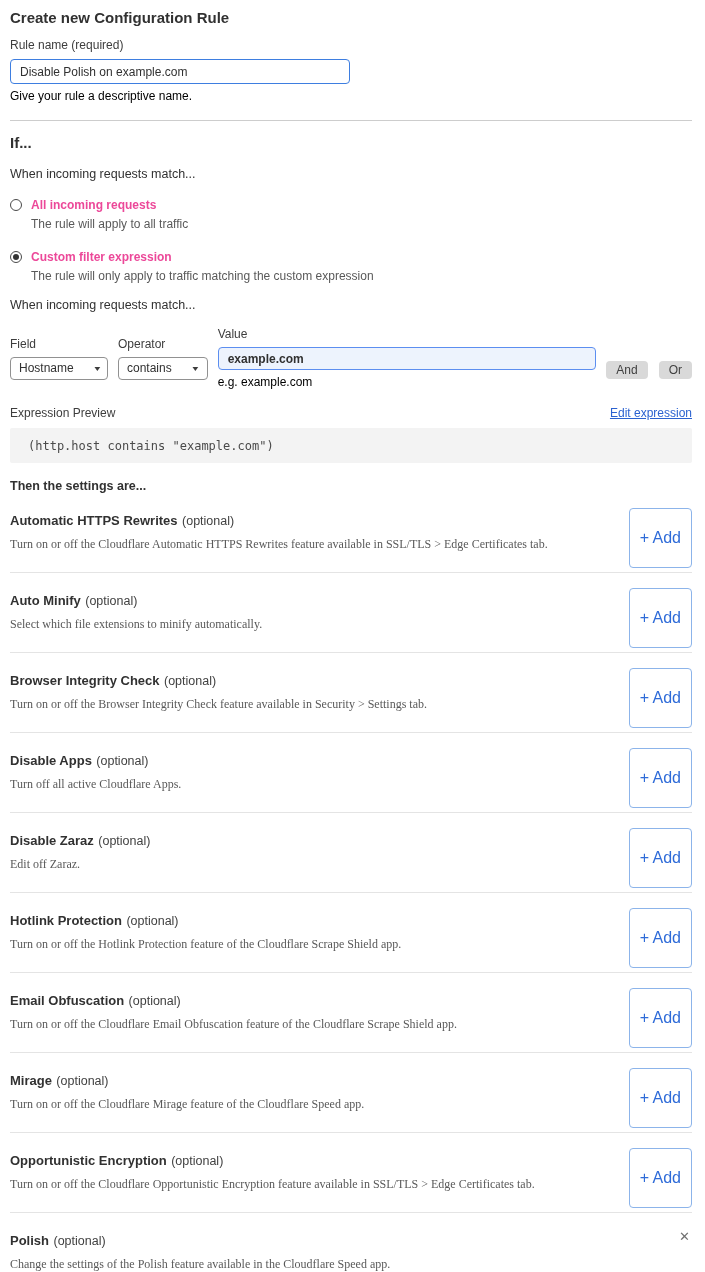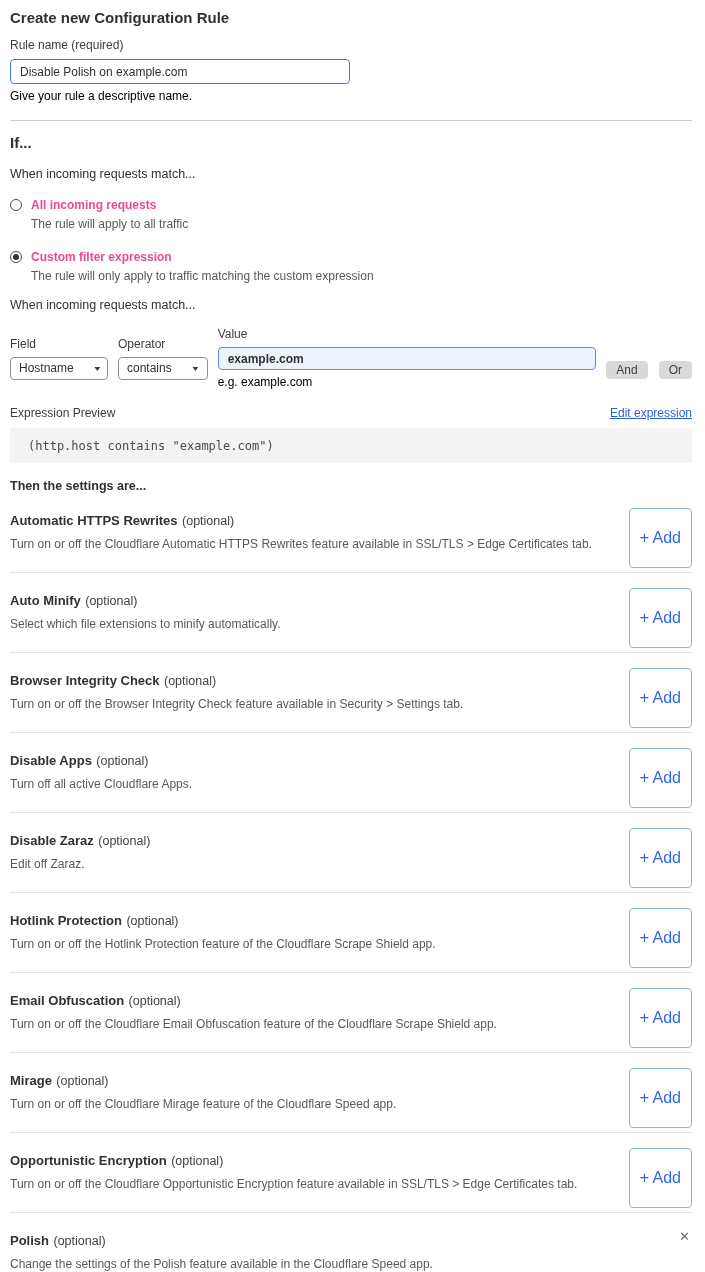--- a/index.html
+++ b/index.html
@@ -136,20 +136,21 @@
     font-size: 12.5px; font-weight: bold; margin-top: 16px; color: #313131;
   }
 
   .setting-row { position: relative; }
   .setting-head { padding-top: 19px; line-height: 15px; }
   .setting-name { font-size: 13px; font-weight: bold; color: #313131; }
   .setting-optional { font-size: 12.5px; font-weight: normal; color: #414141; }
   .setting-desc {
     margin-top: 8px; font-size: 12px; color: #595959; line-height: 14px;
     padding-right: 70px;
+    font-family: Liberation Serif, serif;
   }
   .setting-row .divider-light { margin-top: 21px; }
   .add-btn {
     position: absolute; right: 0; top: 15px;
     background: #fff; border: 1px solid #8cb4ea; border-radius: 4px;
     color: #2e6bd8; font-family: "Liberation Sans", sans-serif;
     font-size: 16px; padding: 20px 10px; cursor: pointer;
   }
 
   .polish-row { position: relative; }

